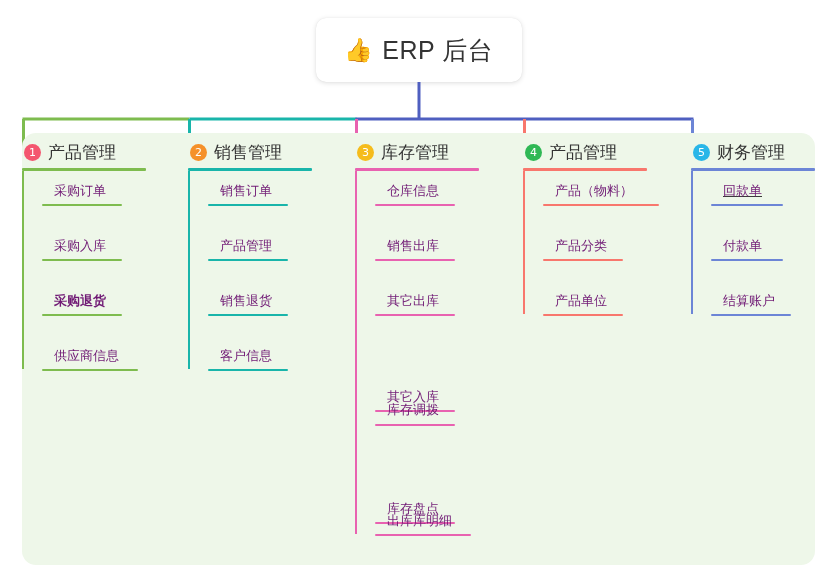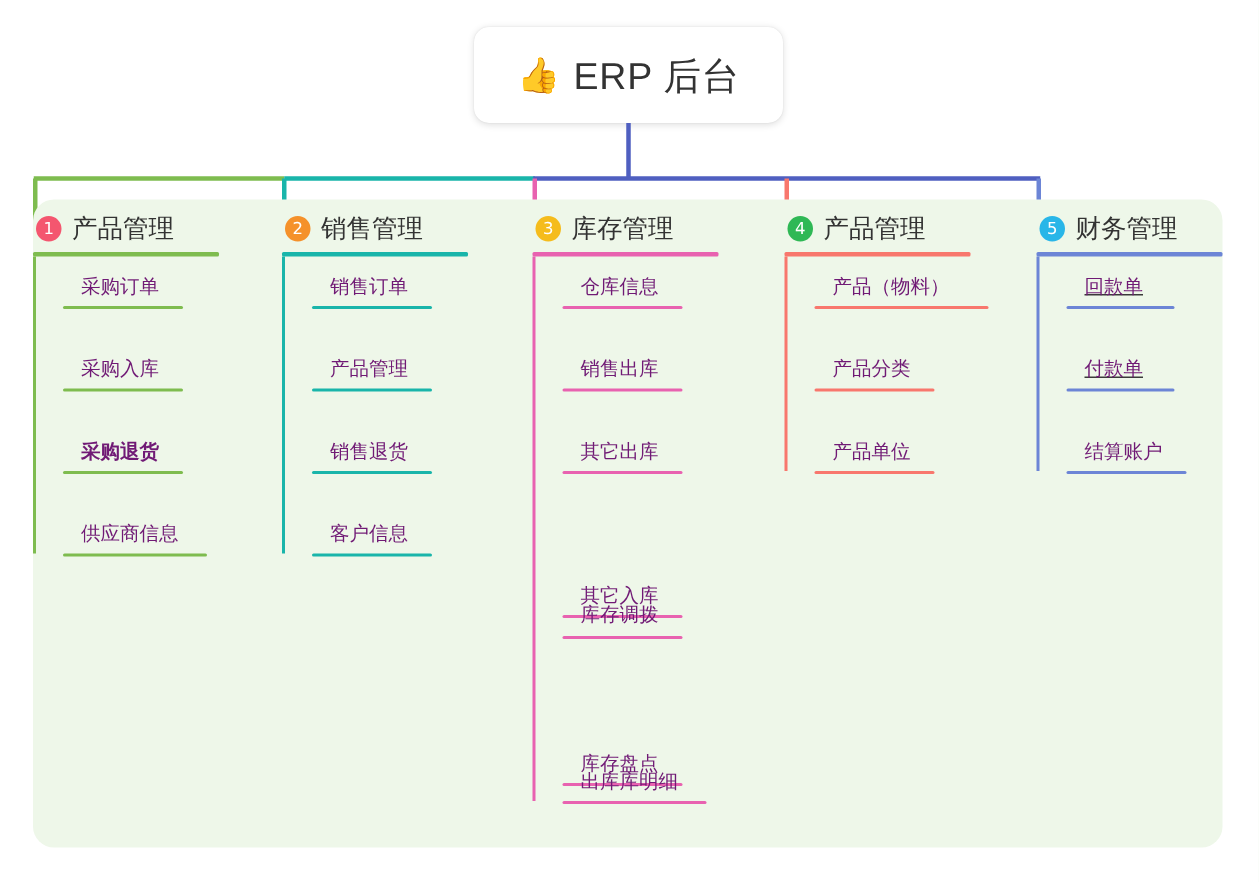--- a/index.html
+++ b/index.html
@@ -255,21 +255,21 @@
       <div class="col-header">
         <span class="badge" style="background: rgb(41, 182, 232);">5</span>
         <span class="col-title">财务管理</span>
         <div class="header-rule" style="background: rgb(108, 133, 214); width: 124px;"></div>
       </div>
       <div class="trunk" style="background: rgb(108, 133, 214); height: 143px; left: 0px;"></div>
       <div class="leaf" style="top: 50px; width: 72px; text-decoration: underline;">
         <span class="leaf-label">回款单</span>
         <div class="leaf-rule" style="background: rgb(108, 133, 214);"></div>
       </div>
-      <div class="leaf" style="top: 105px; width: 72px; text-decoration: underline;">
+      <div class="leaf" style="top: 105px; width: 72px;">
         <span class="leaf-label">付款单</span>
         <div class="leaf-rule" style="background: rgb(108, 133, 214);"></div>
       </div>
       <div class="leaf" style="top: 160px; width: 80px;">
         <span class="leaf-label">结算账户</span>
         <div class="leaf-rule" style="background: rgb(108, 133, 214);"></div>
       </div>
     </div>
   </div>
 

